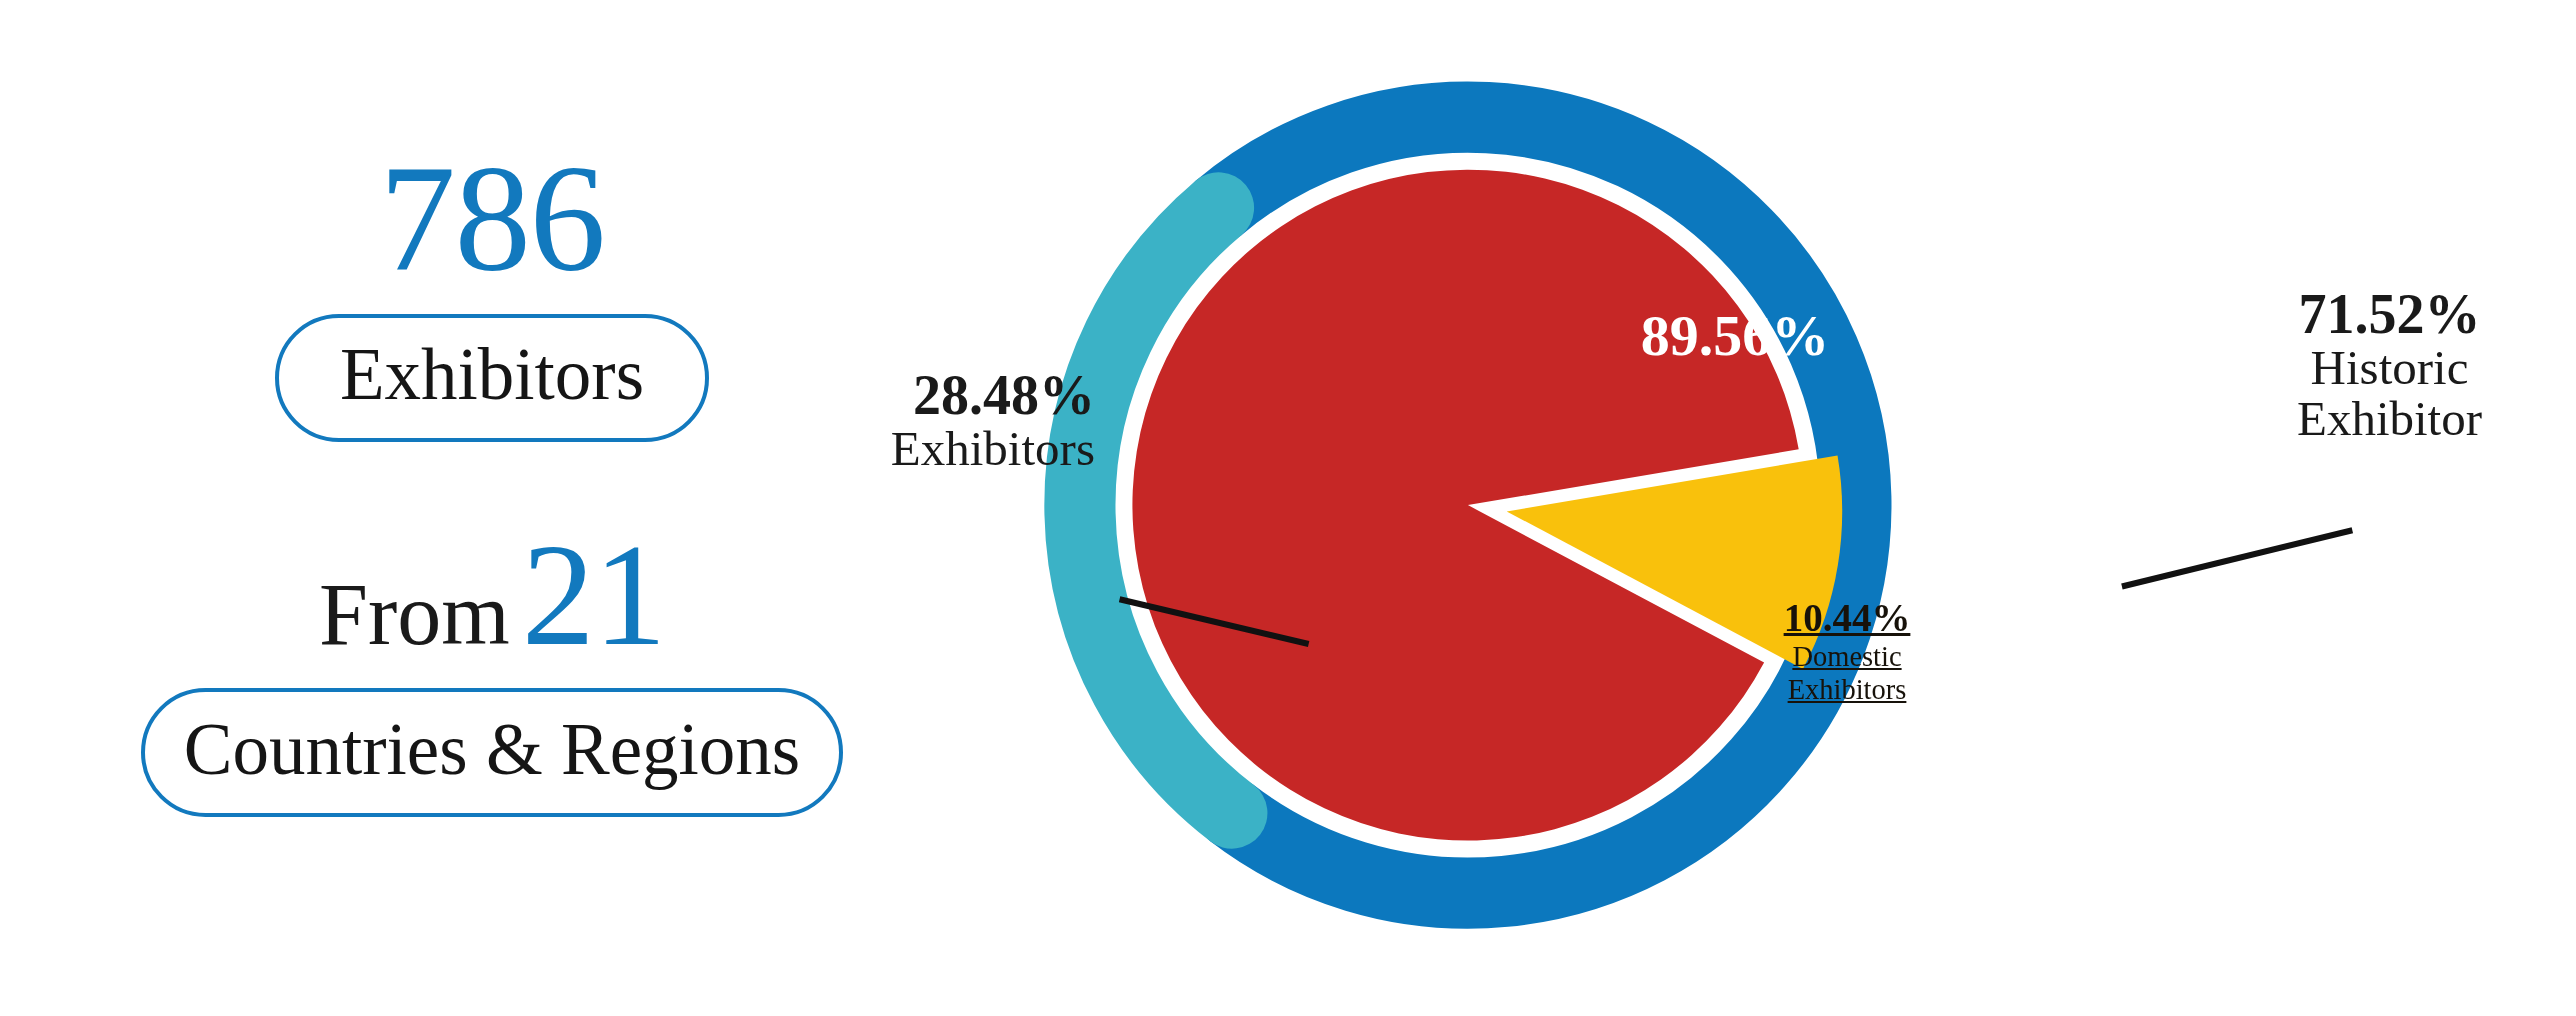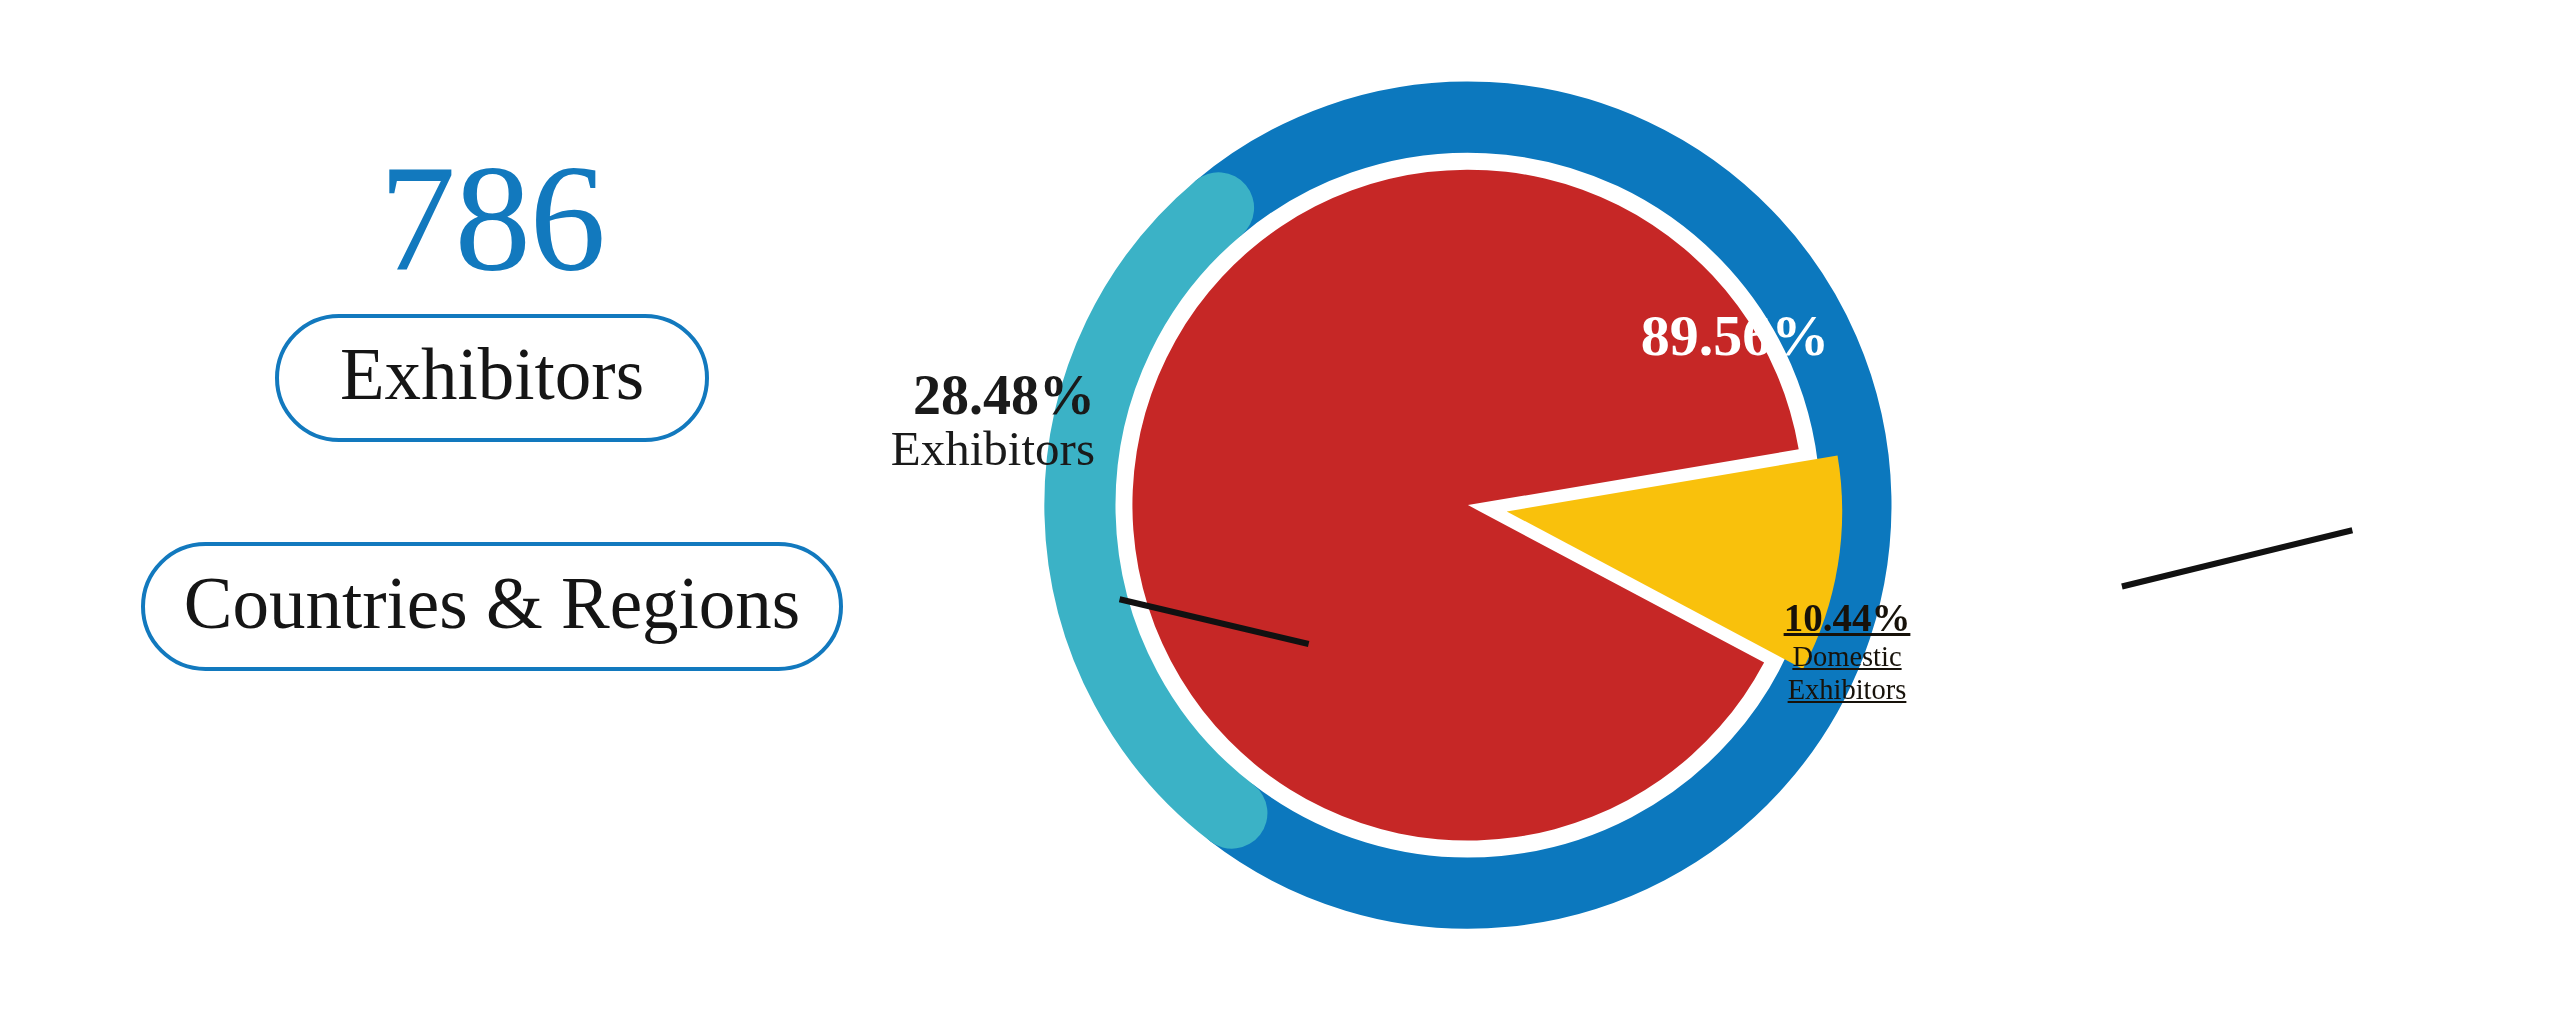--- a/index.html
+++ b/index.html
@@ -182,20 +182,22 @@
 
   <div class="stats-panel">
 
     <div class="stat-block first">
       <div class="stat-number big">786</div>
       <div class="pill exhibitors">Exhibitors</div>
     </div>
 
     <div class="stat-block second">
       <div class="stat-headline">
+        <span class="stat-prefix">From</span>
+        <span class="stat-number inline">21</span>
       </div>
       <div class="pill countries">Countries &amp; Regions</div>
     </div>
 
   </div>
 
   <div class="chart-wrap">
     <svg class="chart-svg" viewBox="0 0 2470 1500" preserveAspectRatio="xMidYMid meet">
       <g id="ring-group">
           <path d="M 467.0040934544562 306.4395563143851 A 572.5 572.5 0 1 1 486.70608494552175 1199.365050082006" fill="none" stroke="#0C78BE" stroke-width="105" stroke-linecap="round"></path>
@@ -210,20 +212,25 @@
         <line x1="1800" y1="865" x2="2140" y2="782" stroke="#111111" stroke-width="9" stroke-linecap="butt"></line>
       </g>
     </svg>
   </div>
 
   <div class="callout left">
     <span class="pct">28.48%</span>
     <span class="lbl">Exhibitors</span>
   </div>
 
+  <div class="callout right">
+    <span class="pct">71.52%</span>
+    <span class="lbl">Historic</span>
+    <span class="lbl">Exhibitor</span>
+  </div>
 
   <div class="pie-label domestic">
     <span class="pct">89.56%</span>
   </div>
 
   <div class="pie-label overseas">
     <span class="pct">10.44%</span>
     <span class="lbl">Domestic</span>
     <span class="lbl">Exhibitors</span>
   </div>

